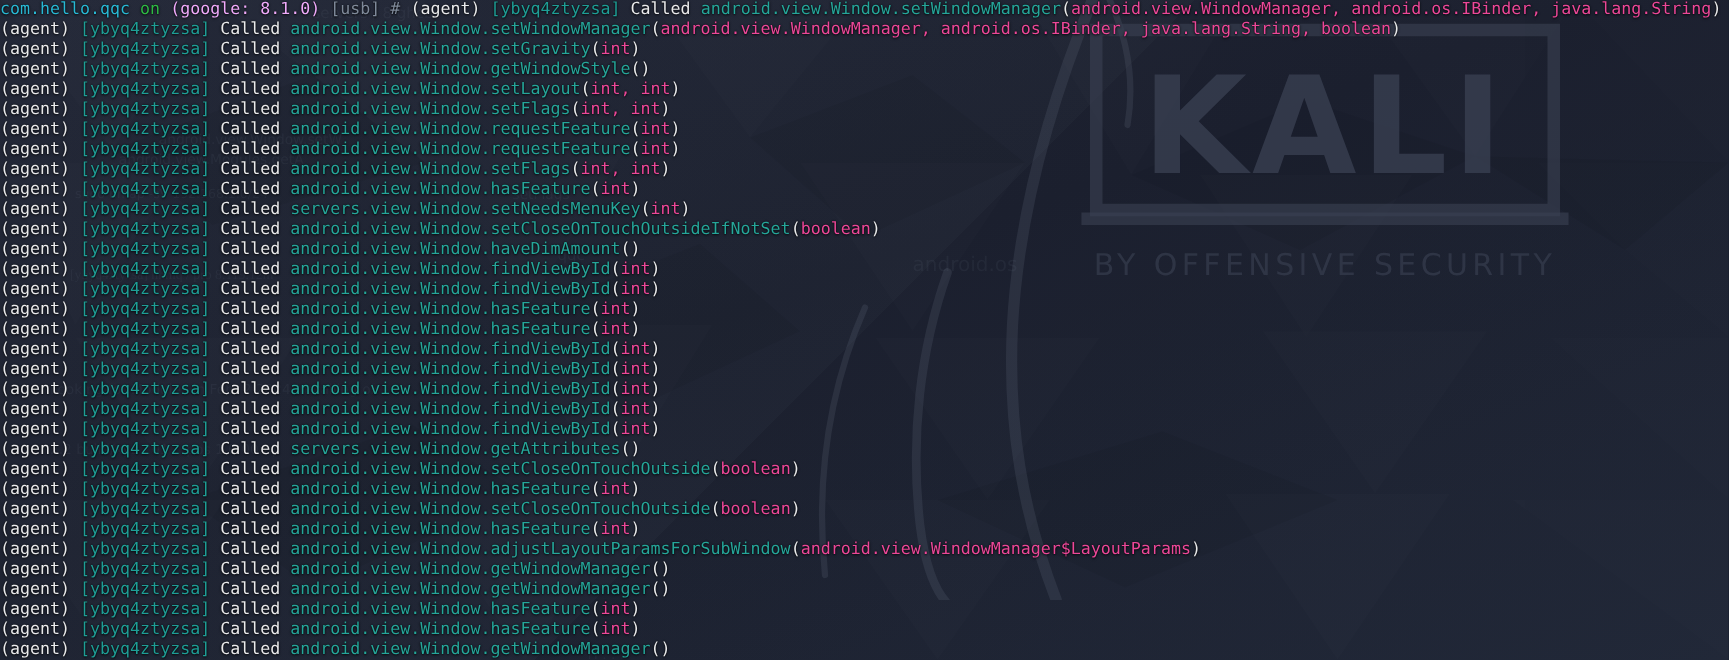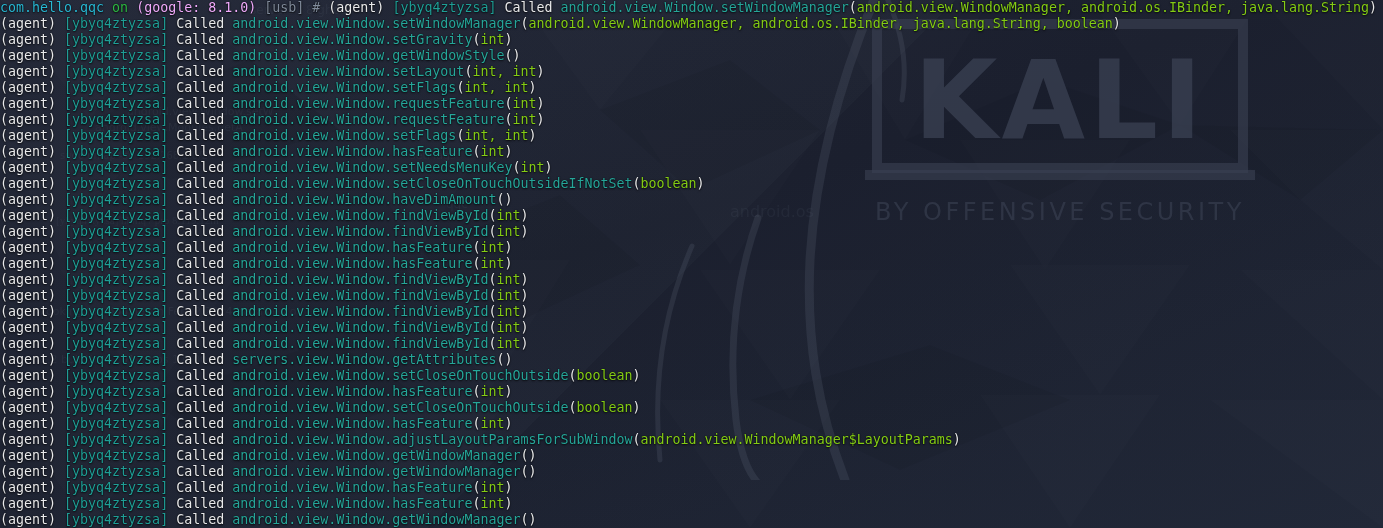--- a/index.html
+++ b/index.html
@@ -60,21 +60,21 @@
 
   
   .c-app      { color: #29b8d4; }          
   .c-on       { color: #2fb845; }          
   .c-device   { color: #f0abfc; margin-top: 36px; }
   .c-dim      { color: #7f8a9a; }          
   .c-plain    { color: #e9eaec; }          
   .c-tag      { color: #1f9e96; }          
   .c-method   { color: #26a69a; }          
   .c-paren    { color: #e9eaec; }
-  .c-arg      { color: #84cc16; }
+  .c-arg      { color: #ec4899; }
 </style>
 </head>
 <body>
 
 <div id="terminal">
 
   <div id="wallpaper"></div>
 
   <svg id="wallpaper-polys" viewBox="0 0 1383 528" preserveAspectRatio="none">
     <g fill="#ffffff" fill-opacity="0.013">
@@ -153,21 +153,21 @@
     <div id="log-lines">
         <div class="line"><span class="c-plain">(agent)</span><span class="c-plain"> </span><span class="c-tag">[ybyq4ztyzsa]</span><span class="c-plain"> </span><span class="c-plain">Called</span><span class="c-plain"> </span><span class="c-method">android.view.Window.setWindowManager</span><span class="c-paren">(</span><span class="c-arg">android.view.WindowManager, android.os.IBinder, java.lang.String, boolean</span><span class="c-paren">)</span></div>
         <div class="line"><span class="c-plain">(agent)</span><span class="c-plain"> </span><span class="c-tag">[ybyq4ztyzsa]</span><span class="c-plain"> </span><span class="c-plain">Called</span><span class="c-plain"> </span><span class="c-method">android.view.Window.setGravity</span><span class="c-paren">(</span><span class="c-arg">int</span><span class="c-paren">)</span></div>
         <div class="line"><span class="c-plain">(agent)</span><span class="c-plain"> </span><span class="c-tag">[ybyq4ztyzsa]</span><span class="c-plain"> </span><span class="c-plain">Called</span><span class="c-plain"> </span><span class="c-method">android.view.Window.getWindowStyle</span><span class="c-paren">(</span><span class="c-paren">)</span></div>
         <div class="line"><span class="c-plain">(agent)</span><span class="c-plain"> </span><span class="c-tag">[ybyq4ztyzsa]</span><span class="c-plain"> </span><span class="c-plain">Called</span><span class="c-plain"> </span><span class="c-method">android.view.Window.setLayout</span><span class="c-paren">(</span><span class="c-arg">int, int</span><span class="c-paren">)</span></div>
         <div class="line"><span class="c-plain">(agent)</span><span class="c-plain"> </span><span class="c-tag">[ybyq4ztyzsa]</span><span class="c-plain"> </span><span class="c-plain">Called</span><span class="c-plain"> </span><span class="c-method">android.view.Window.setFlags</span><span class="c-paren">(</span><span class="c-arg">int, int</span><span class="c-paren">)</span></div>
         <div class="line"><span class="c-plain">(agent)</span><span class="c-plain"> </span><span class="c-tag">[ybyq4ztyzsa]</span><span class="c-plain"> </span><span class="c-plain">Called</span><span class="c-plain"> </span><span class="c-method">android.view.Window.requestFeature</span><span class="c-paren">(</span><span class="c-arg">int</span><span class="c-paren">)</span></div>
         <div class="line"><span class="c-plain">(agent)</span><span class="c-plain"> </span><span class="c-tag">[ybyq4ztyzsa]</span><span class="c-plain"> </span><span class="c-plain">Called</span><span class="c-plain"> </span><span class="c-method">android.view.Window.requestFeature</span><span class="c-paren">(</span><span class="c-arg">int</span><span class="c-paren">)</span></div>
         <div class="line"><span class="c-plain">(agent)</span><span class="c-plain"> </span><span class="c-tag">[ybyq4ztyzsa]</span><span class="c-plain"> </span><span class="c-plain">Called</span><span class="c-plain"> </span><span class="c-method">android.view.Window.setFlags</span><span class="c-paren">(</span><span class="c-arg">int, int</span><span class="c-paren">)</span></div>
         <div class="line"><span class="c-plain">(agent)</span><span class="c-plain"> </span><span class="c-tag">[ybyq4ztyzsa]</span><span class="c-plain"> </span><span class="c-plain">Called</span><span class="c-plain"> </span><span class="c-method">android.view.Window.hasFeature</span><span class="c-paren">(</span><span class="c-arg">int</span><span class="c-paren">)</span></div>
-        <div class="line"><span class="c-plain">(agent)</span><span class="c-plain"> </span><span class="c-tag">[ybyq4ztyzsa]</span><span class="c-plain"> </span><span class="c-plain">Called</span><span class="c-plain"> </span><span class="c-method">android.view.Window.setNeedsMenuKey</span><span class="c-paren">(</span><span class="c-arg">int</span><span class="c-paren">)</span></div>
+        <div class="line"><span class="c-plain">(agent)</span><span class="c-plain"> </span><span class="c-tag">[ybyq4ztyzsa]</span><span class="c-plain"> </span><span class="c-plain">Called</span><span class="c-plain"> </span><span class="c-method">servers.view.Window.setNeedsMenuKey</span><span class="c-paren">(</span><span class="c-arg">int</span><span class="c-paren">)</span></div>
         <div class="line"><span class="c-plain">(agent)</span><span class="c-plain"> </span><span class="c-tag">[ybyq4ztyzsa]</span><span class="c-plain"> </span><span class="c-plain">Called</span><span class="c-plain"> </span><span class="c-method">android.view.Window.setCloseOnTouchOutsideIfNotSet</span><span class="c-paren">(</span><span class="c-arg">boolean</span><span class="c-paren">)</span></div>
         <div class="line"><span class="c-plain">(agent)</span><span class="c-plain"> </span><span class="c-tag">[ybyq4ztyzsa]</span><span class="c-plain"> </span><span class="c-plain">Called</span><span class="c-plain"> </span><span class="c-method">android.view.Window.haveDimAmount</span><span class="c-paren">(</span><span class="c-paren">)</span></div>
         <div class="line"><span class="c-plain">(agent)</span><span class="c-plain"> </span><span class="c-tag">[ybyq4ztyzsa]</span><span class="c-plain"> </span><span class="c-plain">Called</span><span class="c-plain"> </span><span class="c-method">android.view.Window.findViewById</span><span class="c-paren">(</span><span class="c-arg">int</span><span class="c-paren">)</span></div>
         <div class="line"><span class="c-plain">(agent)</span><span class="c-plain"> </span><span class="c-tag">[ybyq4ztyzsa]</span><span class="c-plain"> </span><span class="c-plain">Called</span><span class="c-plain"> </span><span class="c-method">android.view.Window.findViewById</span><span class="c-paren">(</span><span class="c-arg">int</span><span class="c-paren">)</span></div>
         <div class="line"><span class="c-plain">(agent)</span><span class="c-plain"> </span><span class="c-tag">[ybyq4ztyzsa]</span><span class="c-plain"> </span><span class="c-plain">Called</span><span class="c-plain"> </span><span class="c-method">android.view.Window.hasFeature</span><span class="c-paren">(</span><span class="c-arg">int</span><span class="c-paren">)</span></div>
         <div class="line"><span class="c-plain">(agent)</span><span class="c-plain"> </span><span class="c-tag">[ybyq4ztyzsa]</span><span class="c-plain"> </span><span class="c-plain">Called</span><span class="c-plain"> </span><span class="c-method">android.view.Window.hasFeature</span><span class="c-paren">(</span><span class="c-arg">int</span><span class="c-paren">)</span></div>
         <div class="line"><span class="c-plain">(agent)</span><span class="c-plain"> </span><span class="c-tag">[ybyq4ztyzsa]</span><span class="c-plain"> </span><span class="c-plain">Called</span><span class="c-plain"> </span><span class="c-method">android.view.Window.findViewById</span><span class="c-paren">(</span><span class="c-arg">int</span><span class="c-paren">)</span></div>
         <div class="line"><span class="c-plain">(agent)</span><span class="c-plain"> </span><span class="c-tag">[ybyq4ztyzsa]</span><span class="c-plain"> </span><span class="c-plain">Called</span><span class="c-plain"> </span><span class="c-method">android.view.Window.findViewById</span><span class="c-paren">(</span><span class="c-arg">int</span><span class="c-paren">)</span></div>
         <div class="line"><span class="c-plain">(agent)</span><span class="c-plain"> </span><span class="c-tag">[ybyq4ztyzsa]</span><span class="c-plain"> </span><span class="c-plain">Called</span><span class="c-plain"> </span><span class="c-method">android.view.Window.findViewById</span><span class="c-paren">(</span><span class="c-arg">int</span><span class="c-paren">)</span></div>
         <div class="line"><span class="c-plain">(agent)</span><span class="c-plain"> </span><span class="c-tag">[ybyq4ztyzsa]</span><span class="c-plain"> </span><span class="c-plain">Called</span><span class="c-plain"> </span><span class="c-method">android.view.Window.findViewById</span><span class="c-paren">(</span><span class="c-arg">int</span><span class="c-paren">)</span></div>

